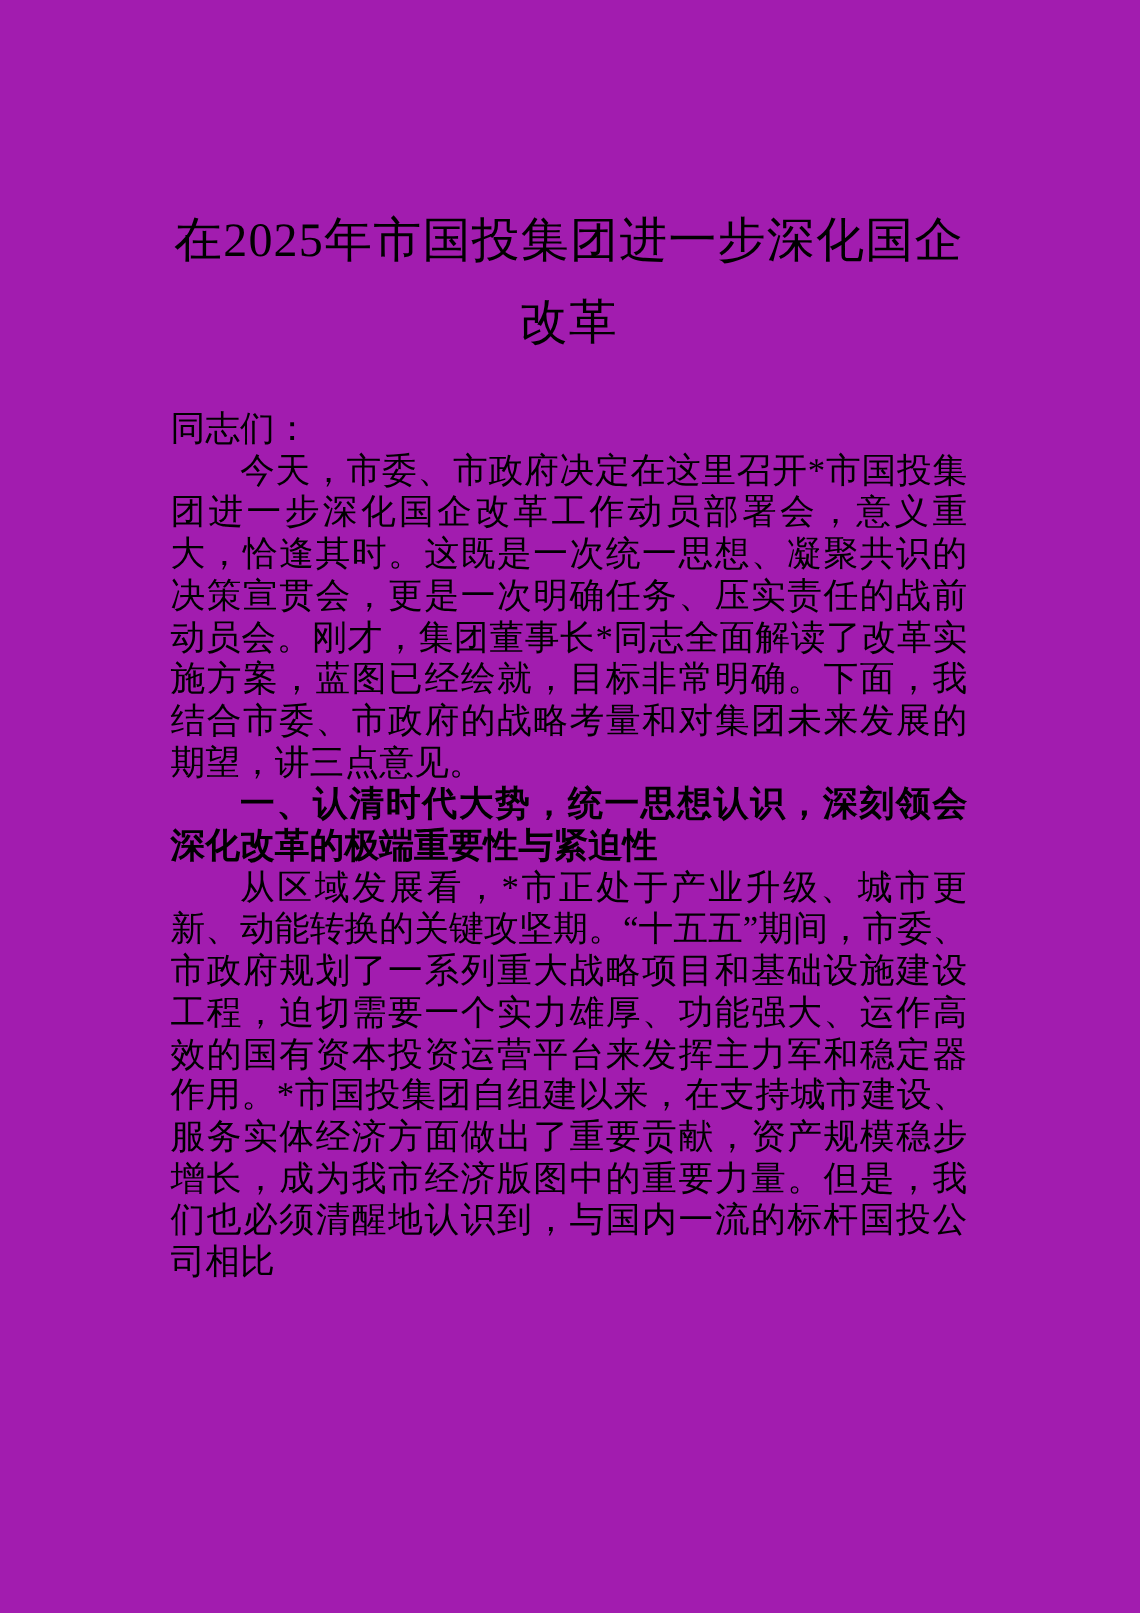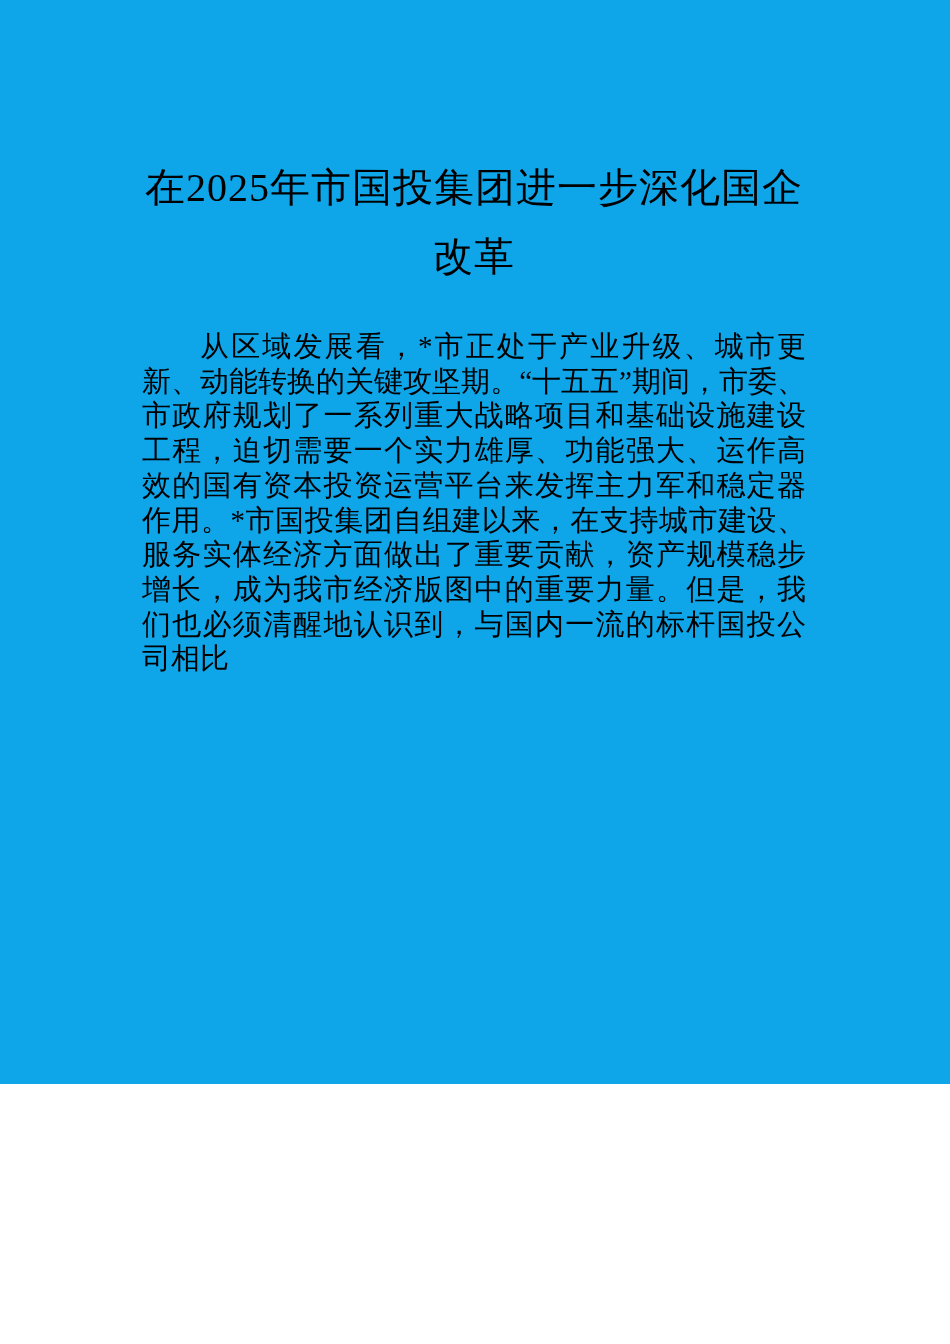--- a/index.html
+++ b/index.html
@@ -3,26 +3,26 @@
 <meta charset="utf-8">
 <style>
   html, body {
     margin: 0;
     padding: 0;
     background: #ffffff;
   }
   .page {
     position: relative;
     width: 950px;
-    height: 1084px;
+    height: 1344px;
     margin: 0;
-    background: #0ea5e9;
+    background: #a21caf;
     color: #000000;
     box-sizing: border-box;
-    padding: 0 144px 0 142px;
+    padding: 12px 144px 0 142px;
     overflow: hidden;
     font-family: "Liberation Serif", "DejaVu Serif", serif;
   }
   .doc-title {
     margin: 153px 0 0 0;
     padding: 0;
     font-size: 40px;
     line-height: 69px;
     font-weight: 400;
     text-align: center;
@@ -52,20 +52,23 @@
 </head>
 <body>
 
 <div class="page">
 
   <h1 class="doc-title">
     <span class="title-line">在2025年市国投集团进一步深化国企改革</span>
   </h1>
 
   <div class="doc-body">
+    <p class="salutation">同志们：</p>
 
+    <p class="para indent">今天，市委、市政府决定在这里召开*市国投集团进一步深化国企改革工作动员部署会，意义重大，恰逢其时。这既是一次统一思想、凝聚共识的决策宣贯会，更是一次明确任务、压实责任的战前动员会。刚才，集团董事长*同志全面解读了改革实施方案，蓝图已经绘就，目标非常明确。下面，我结合市委、市政府的战略考量和对集团未来发展的期望，讲三点意见。</p>
 
+    <p class="para indent heading">一、认清时代大势，统一思想认识，深刻领会深化改革的极端重要性与紧迫性</p>
 
 
     <p class="para indent">从区域发展看，*市正处于产业升级、城市更新、动能转换的关键攻坚期。“十五五”期间，市委、市政府规划了一系列重大战略项目和基础设施建设工程，迫切需要一个实力雄厚、功能强大、运作高效的国有资本投资运营平台来发挥主力军和稳定器作用。*市国投集团自组建以来，在支持城市建设、服务实体经济方面做出了重要贡献，资产规模稳步增长，成为我市经济版图中的重要力量。但是，我们也必须清醒地认识到，与国内一流的标杆国投公司相比</p>
   </div>
 
 </div>
 
 </body></html>

